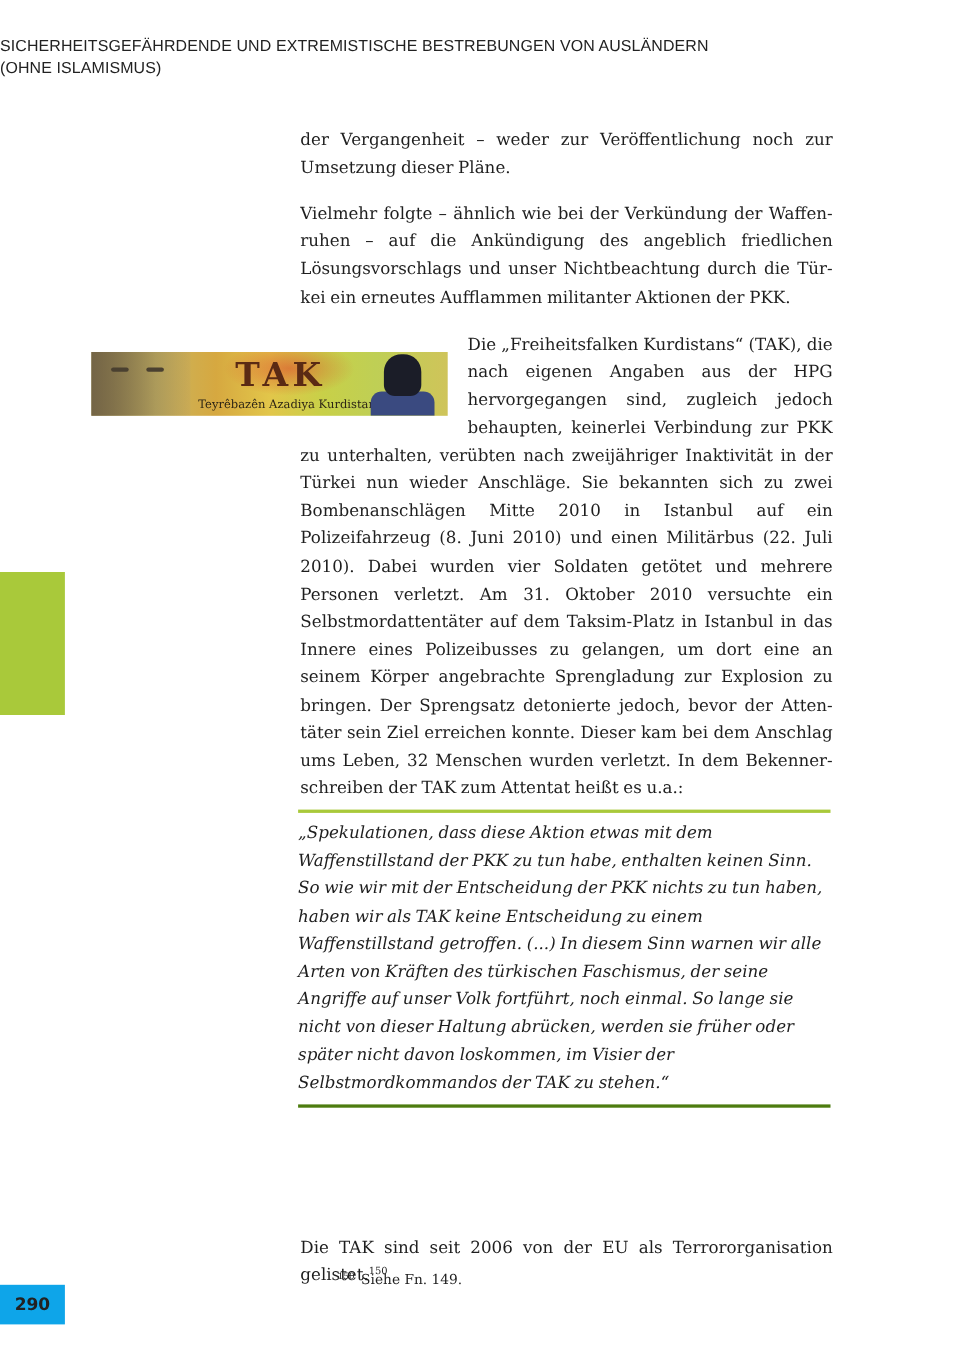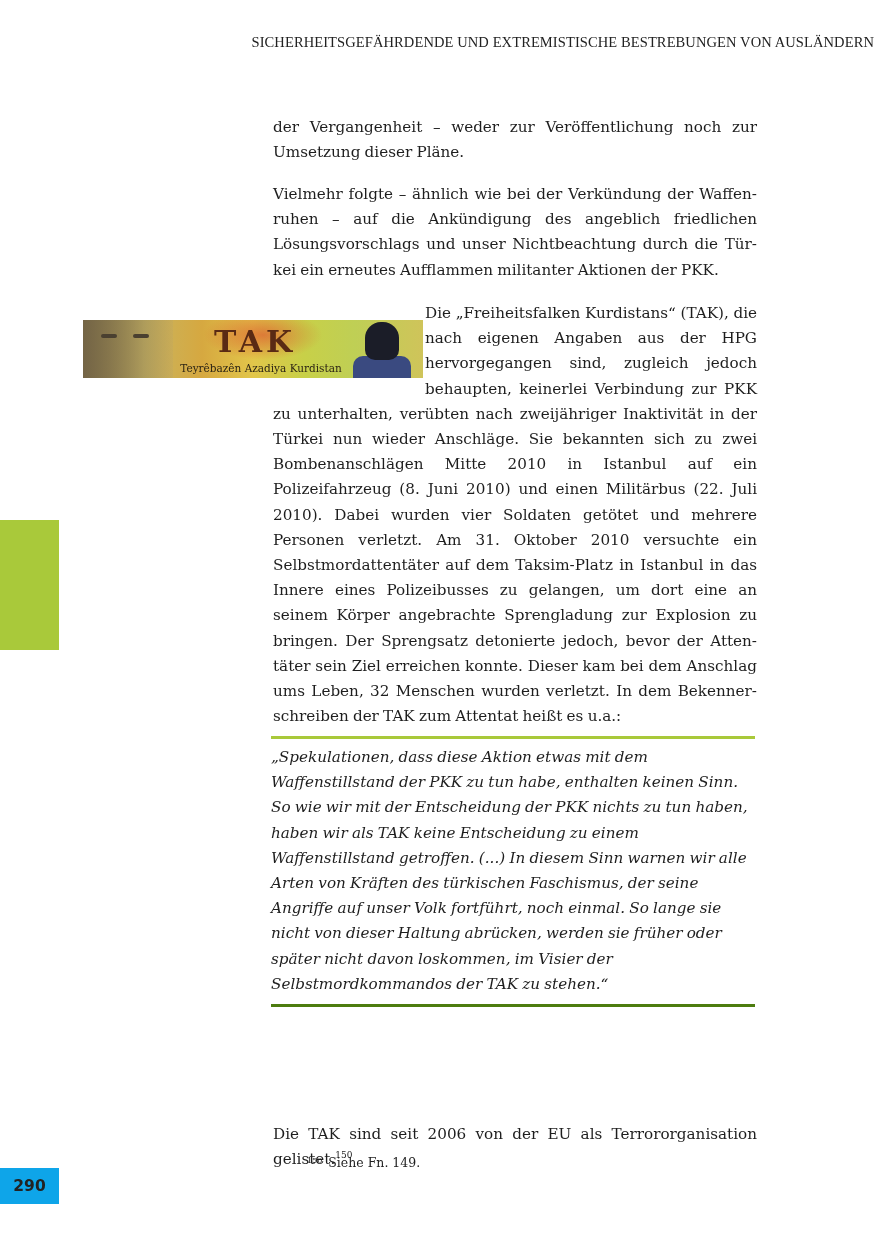--- a/index.html
+++ b/index.html
@@ -1,22 +1,22 @@
 <!DOCTYPE html>
 <html><head>
   <meta charset="utf-8">
   <style>
     html, body { margin: 0; padding: 0; }
     body {
       width: 874px; height: 1241px; background: #ffffff; position: relative; overflow: hidden;
       color: #1e1e1e; font-family: "DejaVu Serif", serif;
     }
     .running-header {
-      position: absolute; top: 32px; left: 0; width: 874px; text-align: right;
-      font-family: Liberation Serif, serif; font-size: 14.5px; line-height: 20px; letter-spacing: 0.1px;
+      position: absolute; top: 32px; left: 0; width: 874px; text-align: left;
+      font-family: Liberation Sans, sans-serif; font-size: 14.5px; line-height: 20px; letter-spacing: 0.1px;
       color: #222;
     }
     .running-header div { display: block; }
     .green-tab {
       position: absolute; left: 0; top: 520px; width: 59px; height: 130px; background: #a9c93a;
     }
     .page-num-box {
       position: absolute; left: 0; top: 1168px; width: 59px; height: 36px; background: #0ea5e9;
       font-family: "DejaVu Sans", sans-serif; font-weight: bold; font-size: 15.5px; color: #222;
       display: flex; align-items: center; justify-content: center;
@@ -26,21 +26,20 @@
       font-size: 15.2px; line-height: 25.2px; text-align: justify; hyphens: manual;
       word-spacing: -0.6px;
     }
     .p1 { top: 113px; }
     .p2 { top: 180px; }
     .p3 { top: 299px; }
     .p4 { top: 1120px; }
     .tak-image {
       position: absolute; left: 83px; top: 320px; width: 324px; height: 58px; overflow: hidden;
       background: linear-gradient(90deg, #8a7a45 0%, #c8b560 18%, #d6a840 35%, #e2c64a 50%, #c8d048 65%, #bfcf55 80%, #cfc45a 100%);
-      padding-left: 16px;
     }
     .tak-image .glow {
       position: absolute; left: 120px; top: -10px; width: 120px; height: 50px;
       background: radial-gradient(ellipse at center, rgba(220,60,40,0.55) 0%, rgba(220,60,40,0) 70%);
     }
     .tak-image .face {
       position: absolute; left: 0; top: 0; width: 90px; height: 58px;
       background: linear-gradient(90deg, rgba(110,95,70,0.8), rgba(180,160,110,0.2));
     }
     .tak-image .eye { position: absolute; top: 14px; width: 16px; height: 4px; background: #4a4030; border-radius: 2px; }
@@ -74,20 +73,21 @@
       position: absolute; left: 271px; top: 1152px; font-size: 12.5px; line-height: 18px; margin-left: 36px;
     }
     .footnote .fn-num { font-size: 8px; vertical-align: 4px; margin-right: 6px; }
     p { margin: 2px; }
   </style>
 </head>
 <body>
 
 <div class="running-header">
   <div>SICHERHEITSGEFÄHRDENDE UND EXTREMISTISCHE BESTREBUNGEN VON AUSLÄNDERN</div>
+  <div>(OHNE ISLAMISMUS)</div>
 </div>
 
 <div class="green-tab"></div>
 
 <p class="body-text p1">der Vergangenheit – weder zur Veröffentlichung noch zur Umsetzung dieser Pläne.</p>
 <p class="body-text p2">Vielmehr folgte – ähnlich wie bei der Verkündung der Waffen­ruhen – auf die Ankündigung des angeblich friedlichen Lösungsvorschlags und unser Nichtbeachtung durch die Tür­kei ein erneutes Aufflammen militanter Aktionen der PKK.</p>
 
 <div class="tak-image">
   <div class="face">
     <div class="eye" style="left:18px;"></div>

